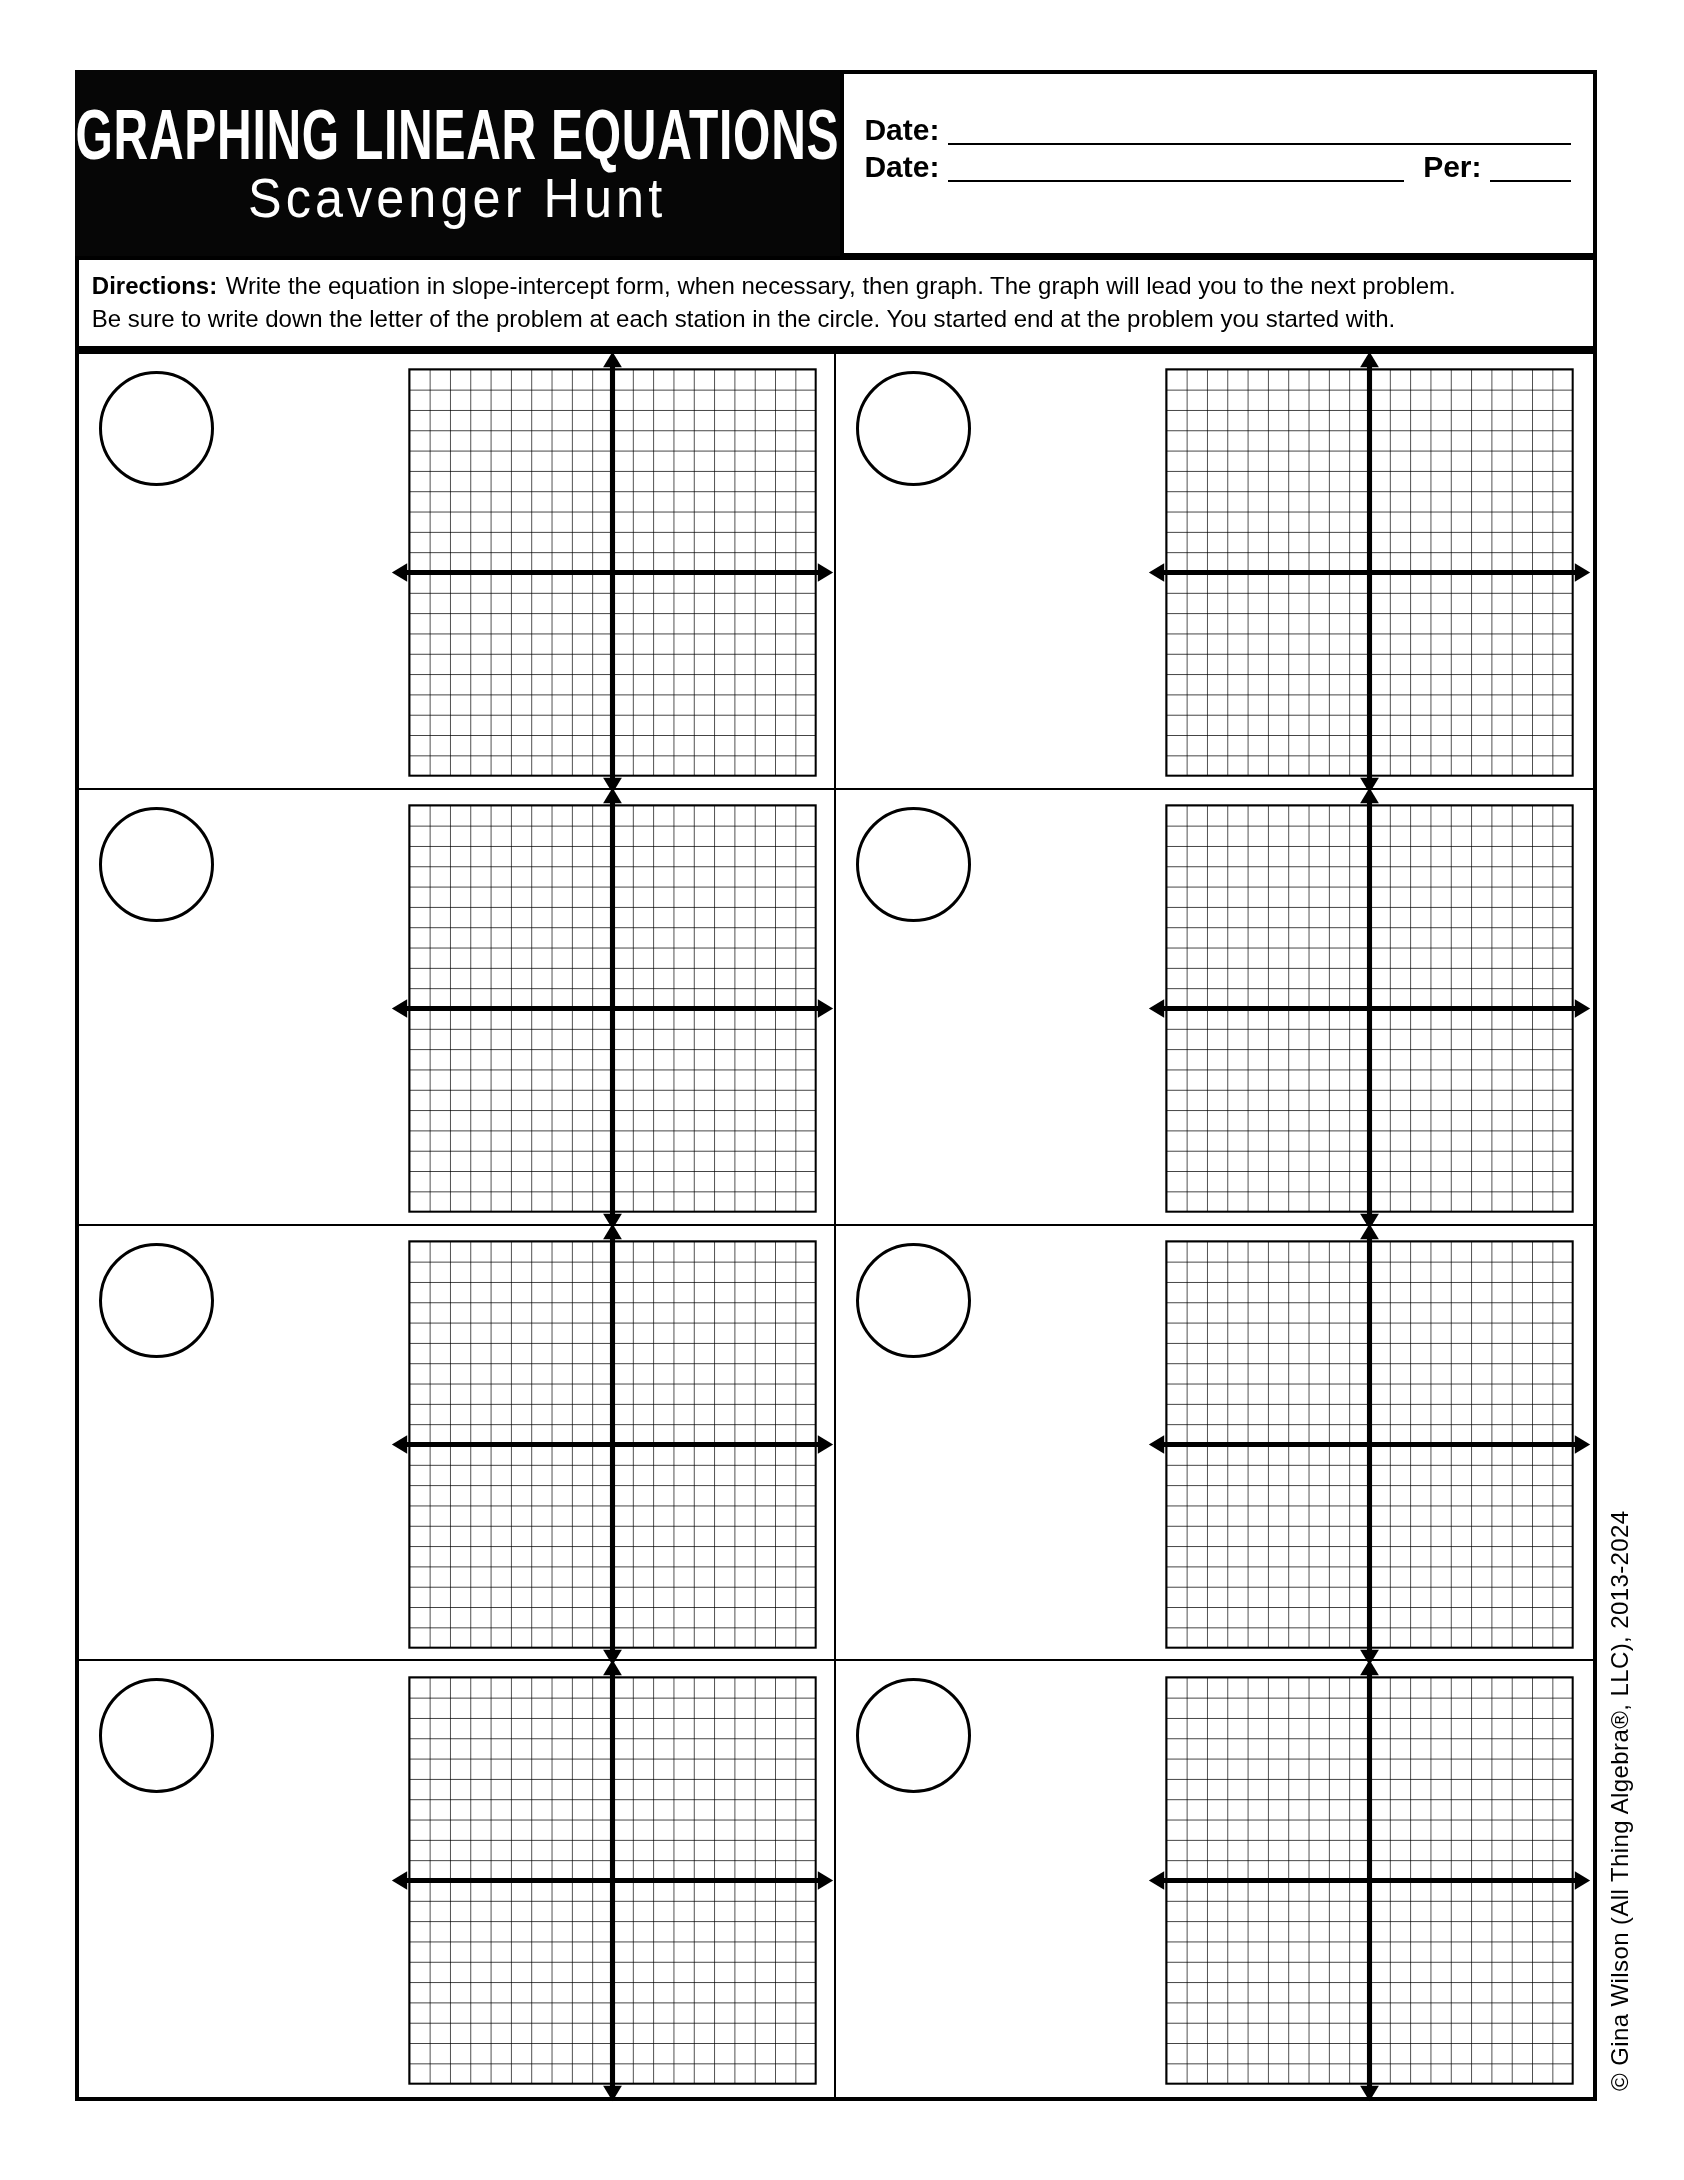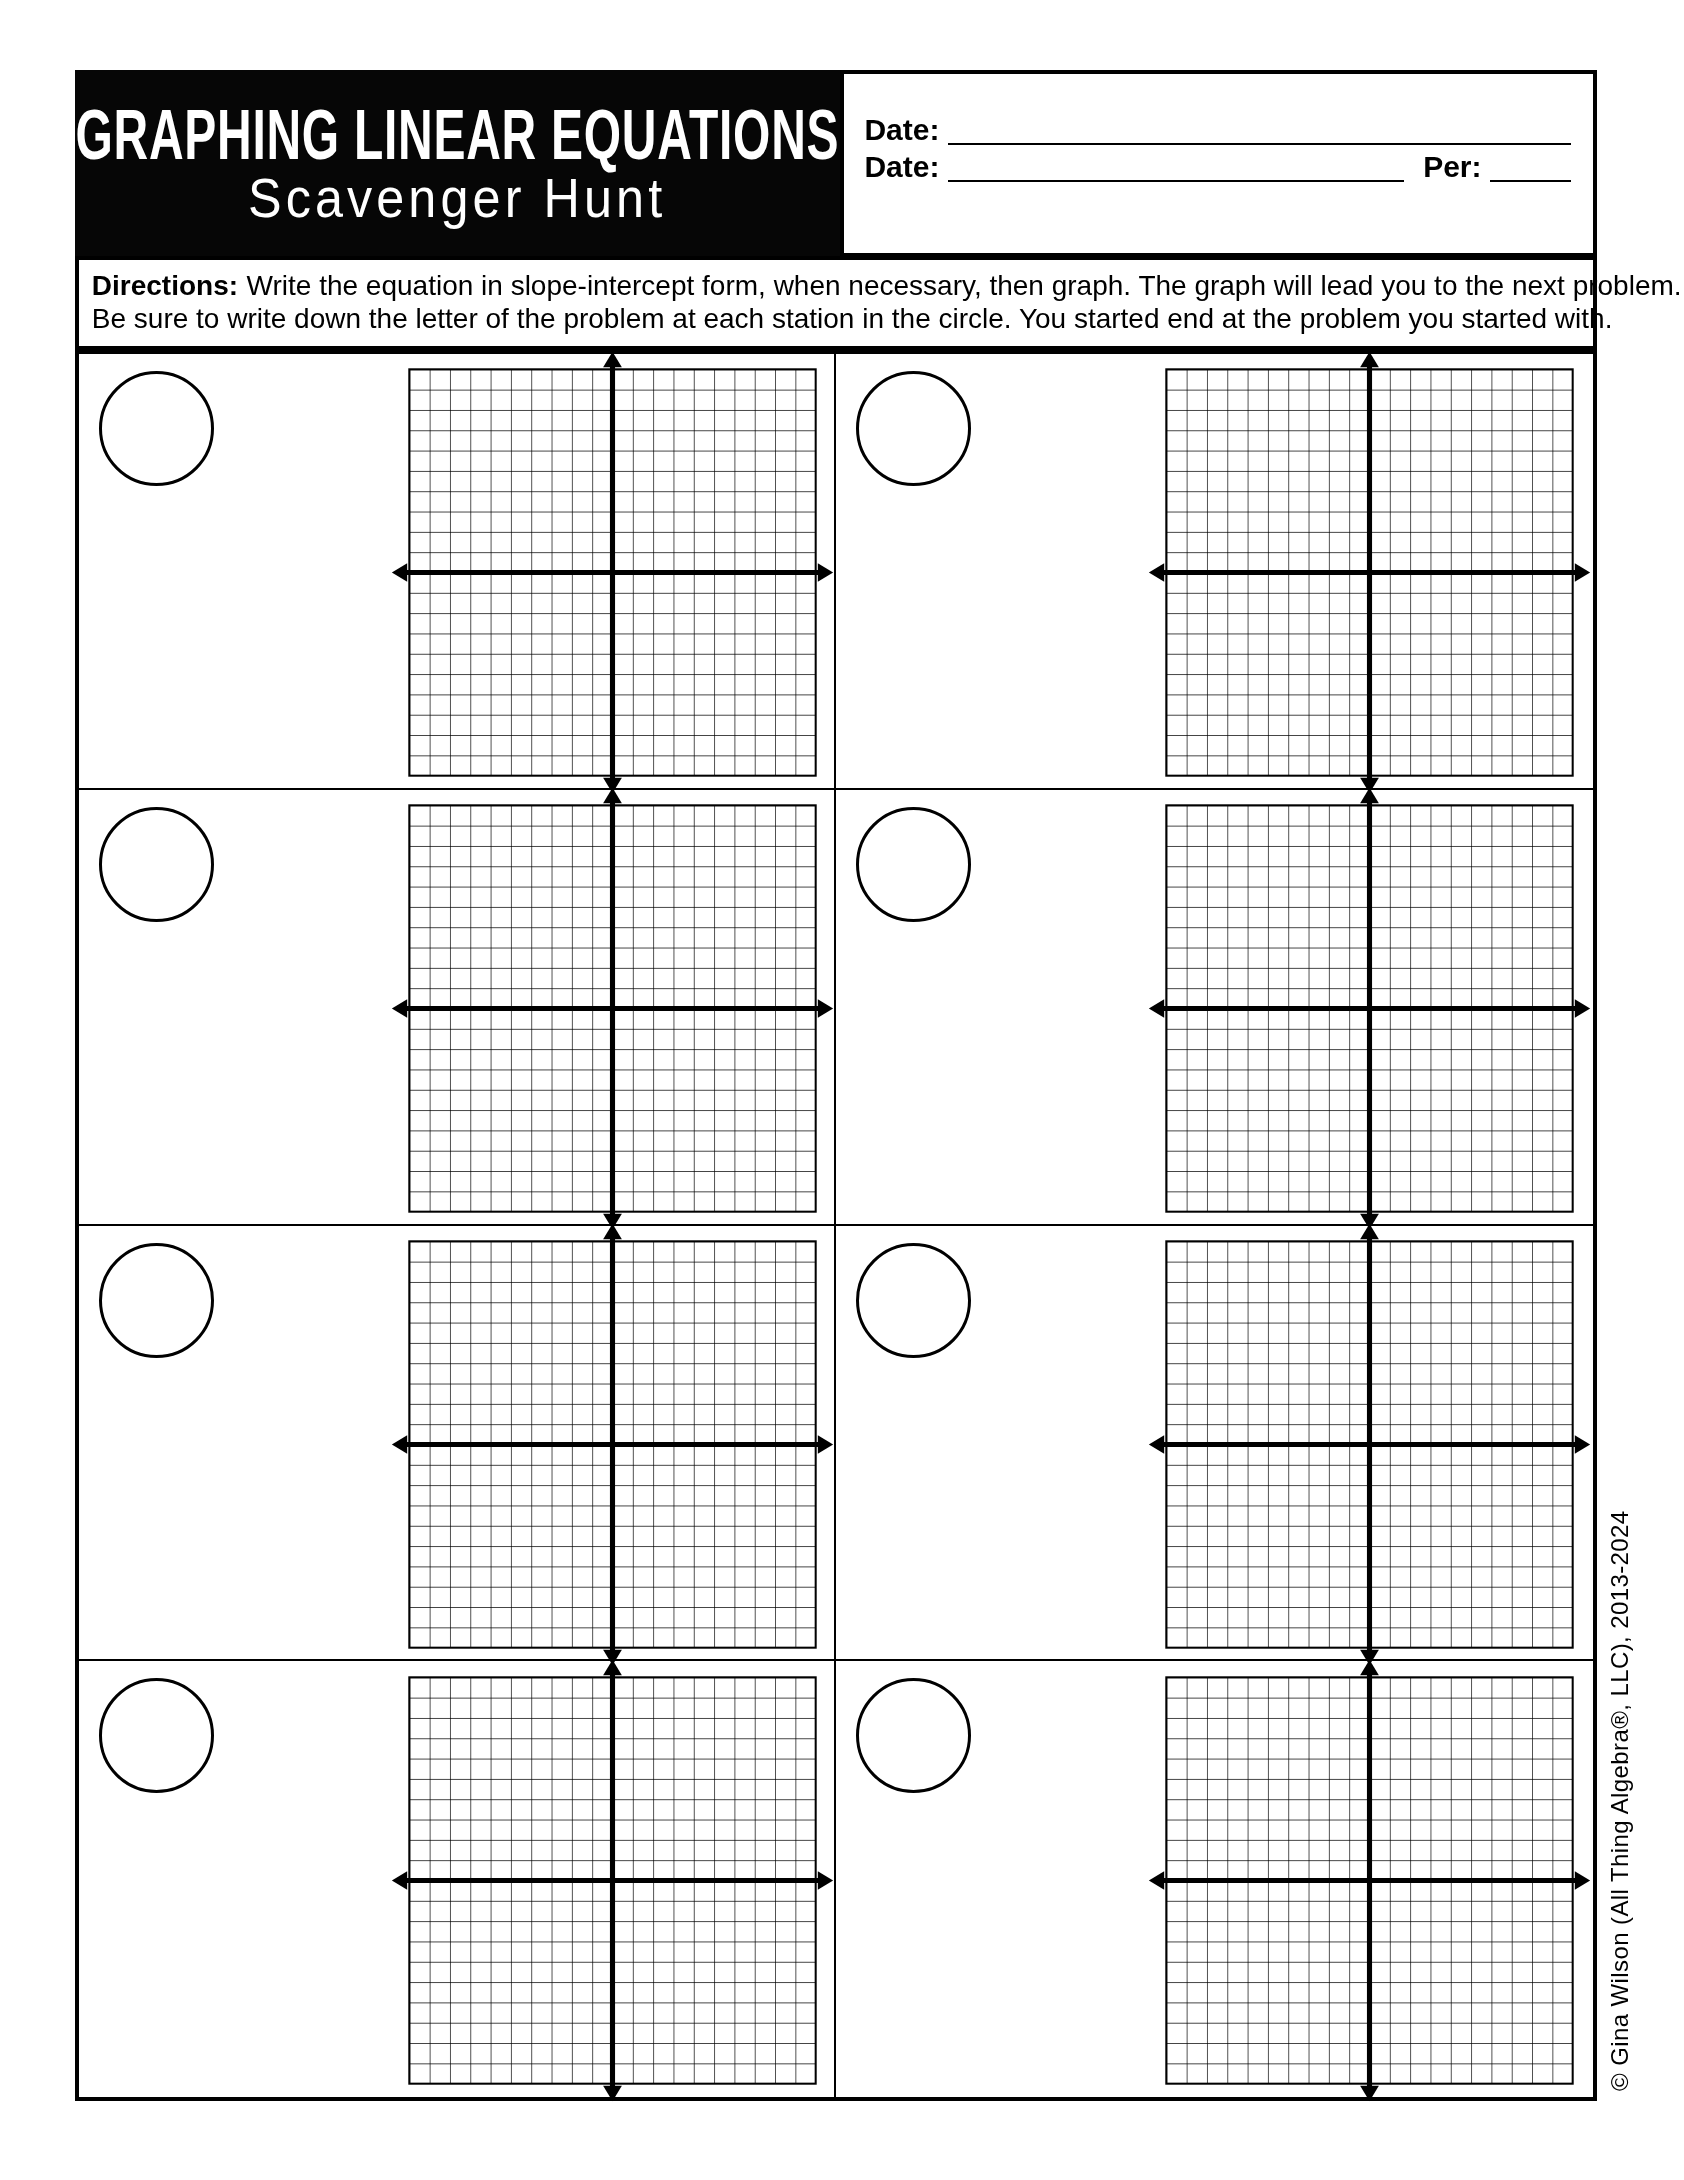--- a/index.html
+++ b/index.html
@@ -42,21 +42,21 @@
   .date-line{flex:1 1 auto;margin-left:8.5px;}
   .per-label{margin-left:19px;}
   .per-line{width:81px;flex:0 0 auto;margin-left:8.5px;}
 
   
   .directions-box{
     position:absolute;left:75px;top:256px;width:1522px;height:94px;
     border:4.3px solid #000;box-sizing:border-box;background:#fff;
     padding:8.5px 12.8px 0 12.8px;
   }
-  .dir-line{font-size:28px;line-height:33px;white-space:nowrap;}
+  .dir-line{font-size:24px;line-height:33px;white-space:nowrap;}
   .dir-label{font-weight:bold;margin-right:8.5px;}
 
   
   .cells-grid{
     position:absolute;left:75px;top:350px;width:1522px;height:1751px;
     border:4.3px solid #000;box-sizing:border-box;
     display:grid;grid-template-columns:1fr 1fr;grid-template-rows:repeat(4,1fr);
     background:#fff;
   }
   .cell{position:relative;overflow:visible;}

